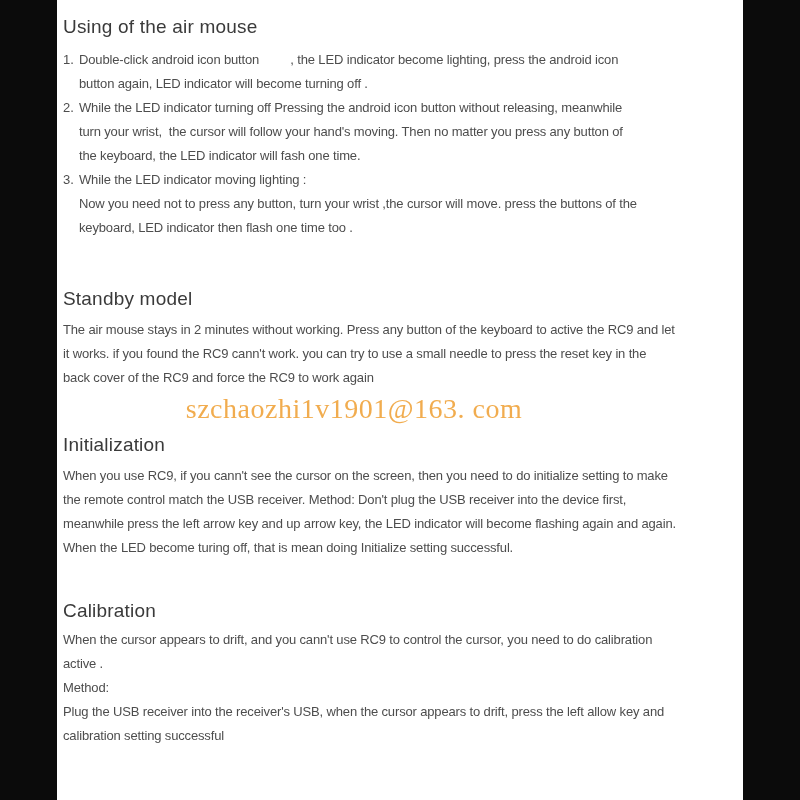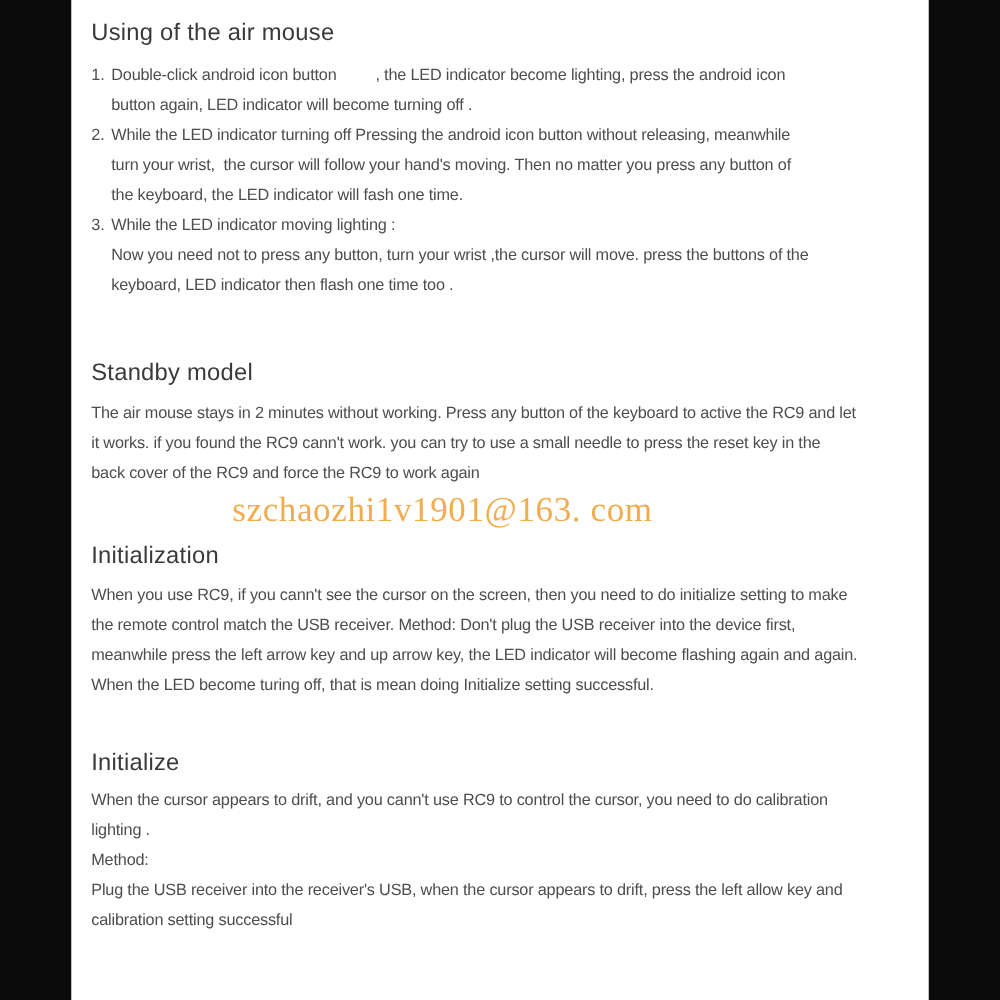--- a/index.html
+++ b/index.html
@@ -20,21 +20,21 @@
     background: #0b0b0b;
   }
   .bar.left { left: 0; }
   .bar.right { right: 0; }
   .content {
     position: absolute;
     left: 57px;
     top: 0;
     width: 686px;
     box-sizing: border-box;
-    padding: 14px 0 0 16px;
+    padding: 14px 0 0 6px;
   }
   h1, h2 {
     font-size: 19px;
     font-weight: 500;
     color: #3a3a3a;
     margin: 0;
     line-height: 26px;
     letter-spacing: 0.2px;
   }
   h1 { margin-bottom: 8px; }
@@ -114,24 +114,24 @@
   </div>
 
   <h2 class="init">Initialization</h2>
   <div class="para">
     <div class="line">When you use RC9, if you cann't see the cursor on the screen, then you need to do initialize setting to make</div>
     <div class="line">the remote control match the USB receiver. Method: Don't plug the USB receiver into the device first,</div>
     <div class="line">meanwhile press the left arrow key and up arrow key, the LED indicator will become flashing again and again.</div>
     <div class="line">When the LED become turing off, that is mean doing Initialize setting successful.</div>
   </div>
 
-  <h2 class="calib">Initialize</h2>
+  <h2 class="calib">Calibration</h2>
   <div class="para">
     <div class="line">When the cursor appears to drift, and you cann't use RC9 to control the cursor, you need to do calibration</div>
-    <div class="line">lighting .</div>
+    <div class="line">active .</div>
     <div class="line">Method:</div>
     <div class="line">Plug the USB receiver into the receiver's USB, when the cursor appears to drift, press the left allow key and</div>
     <div class="line">calibration setting successful</div>
   </div>
 
 </div>
 
 <div class="watermark" style="color: rgb(240, 164, 60);">szchaozhi1v1901@163. com</div>
 
 </body></html>

